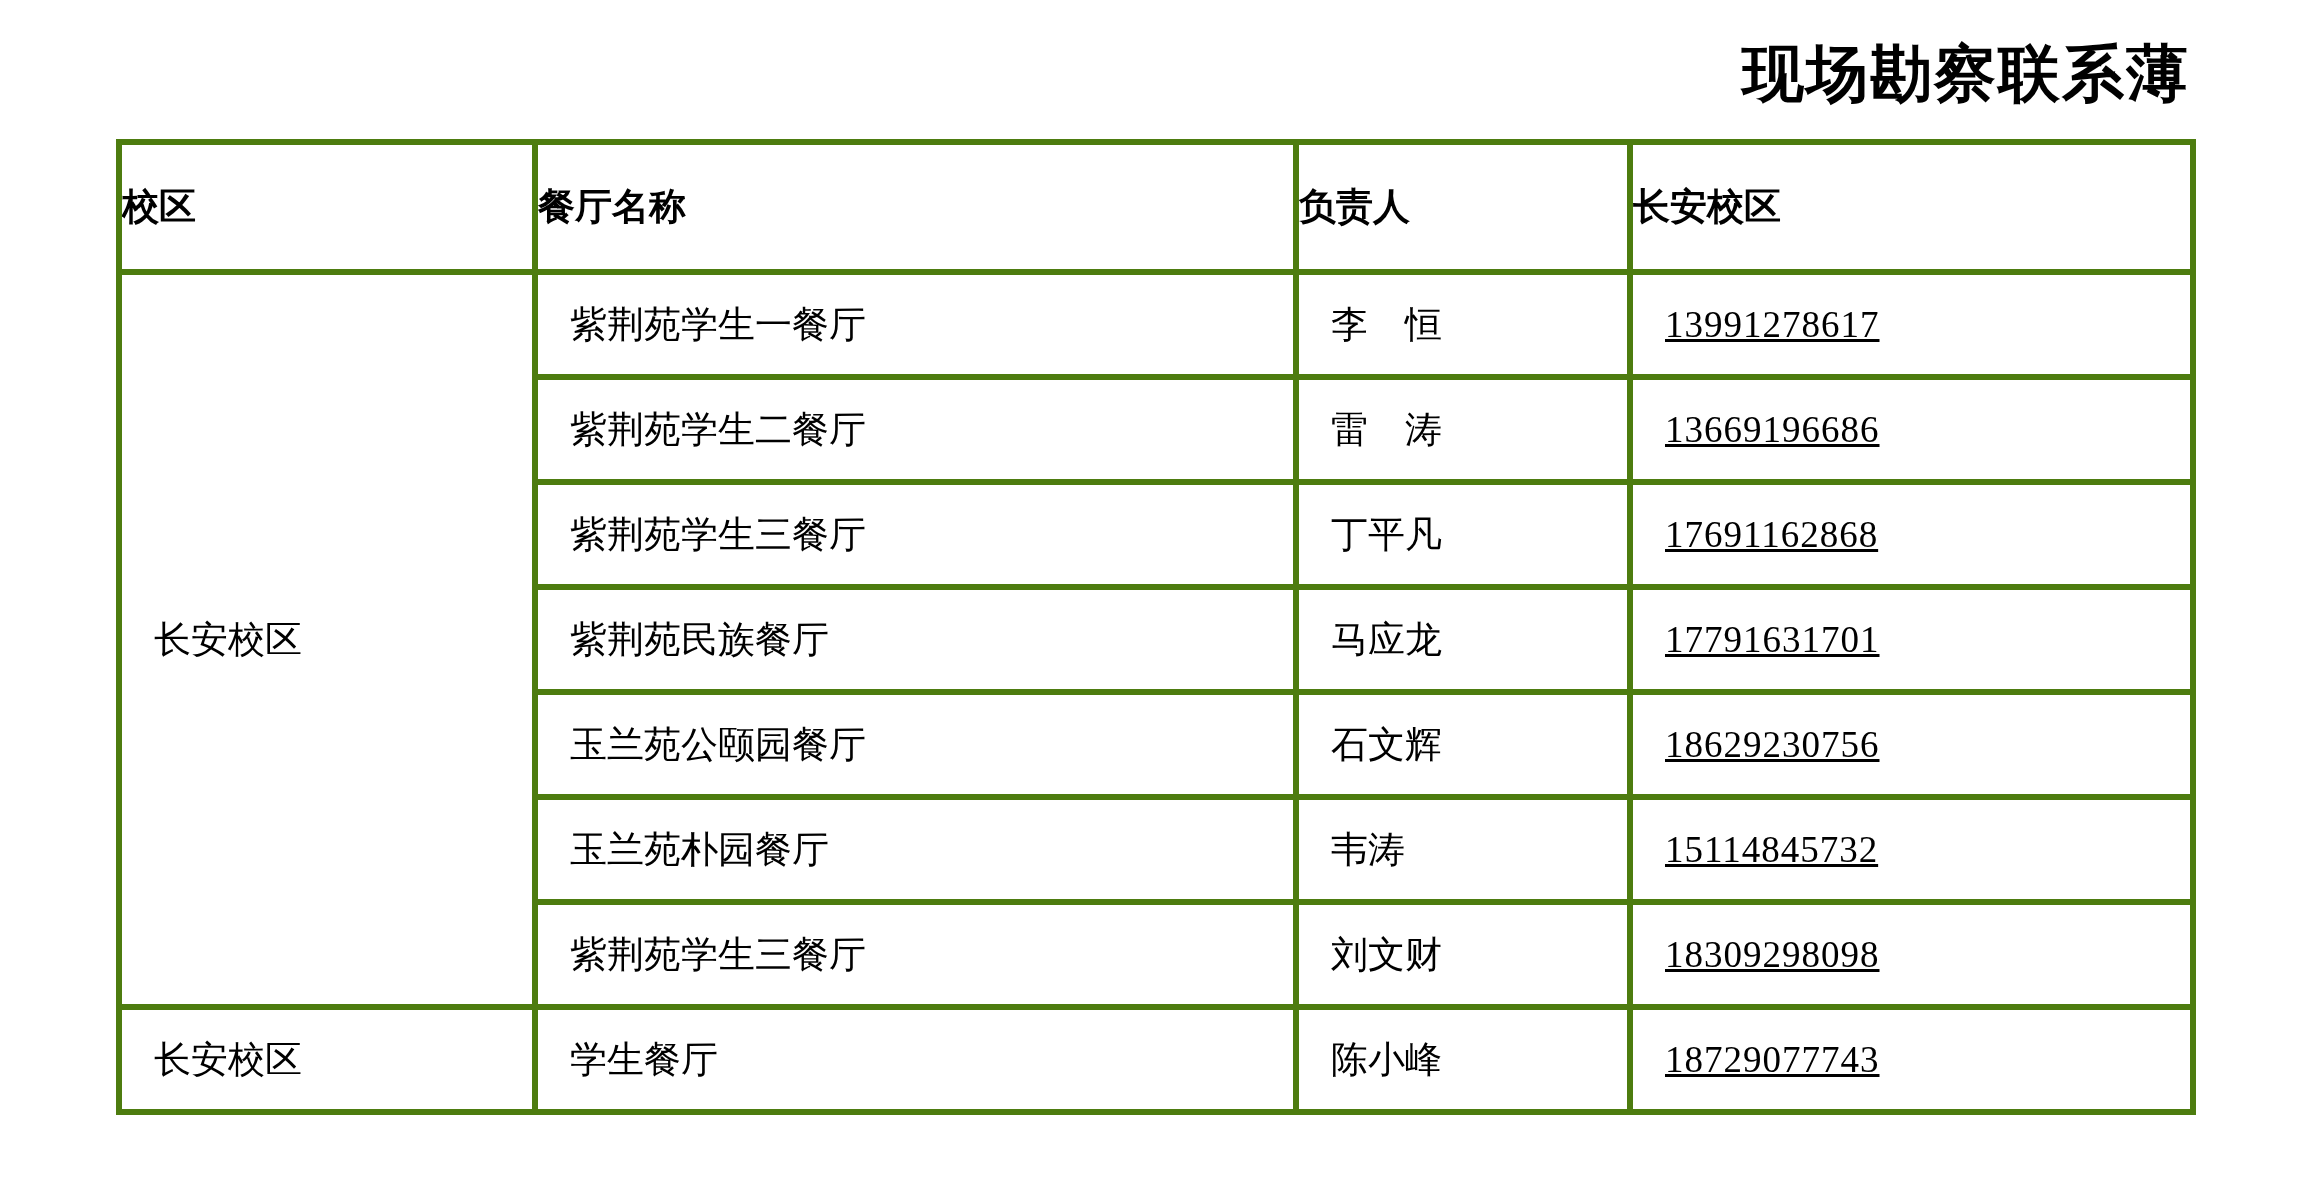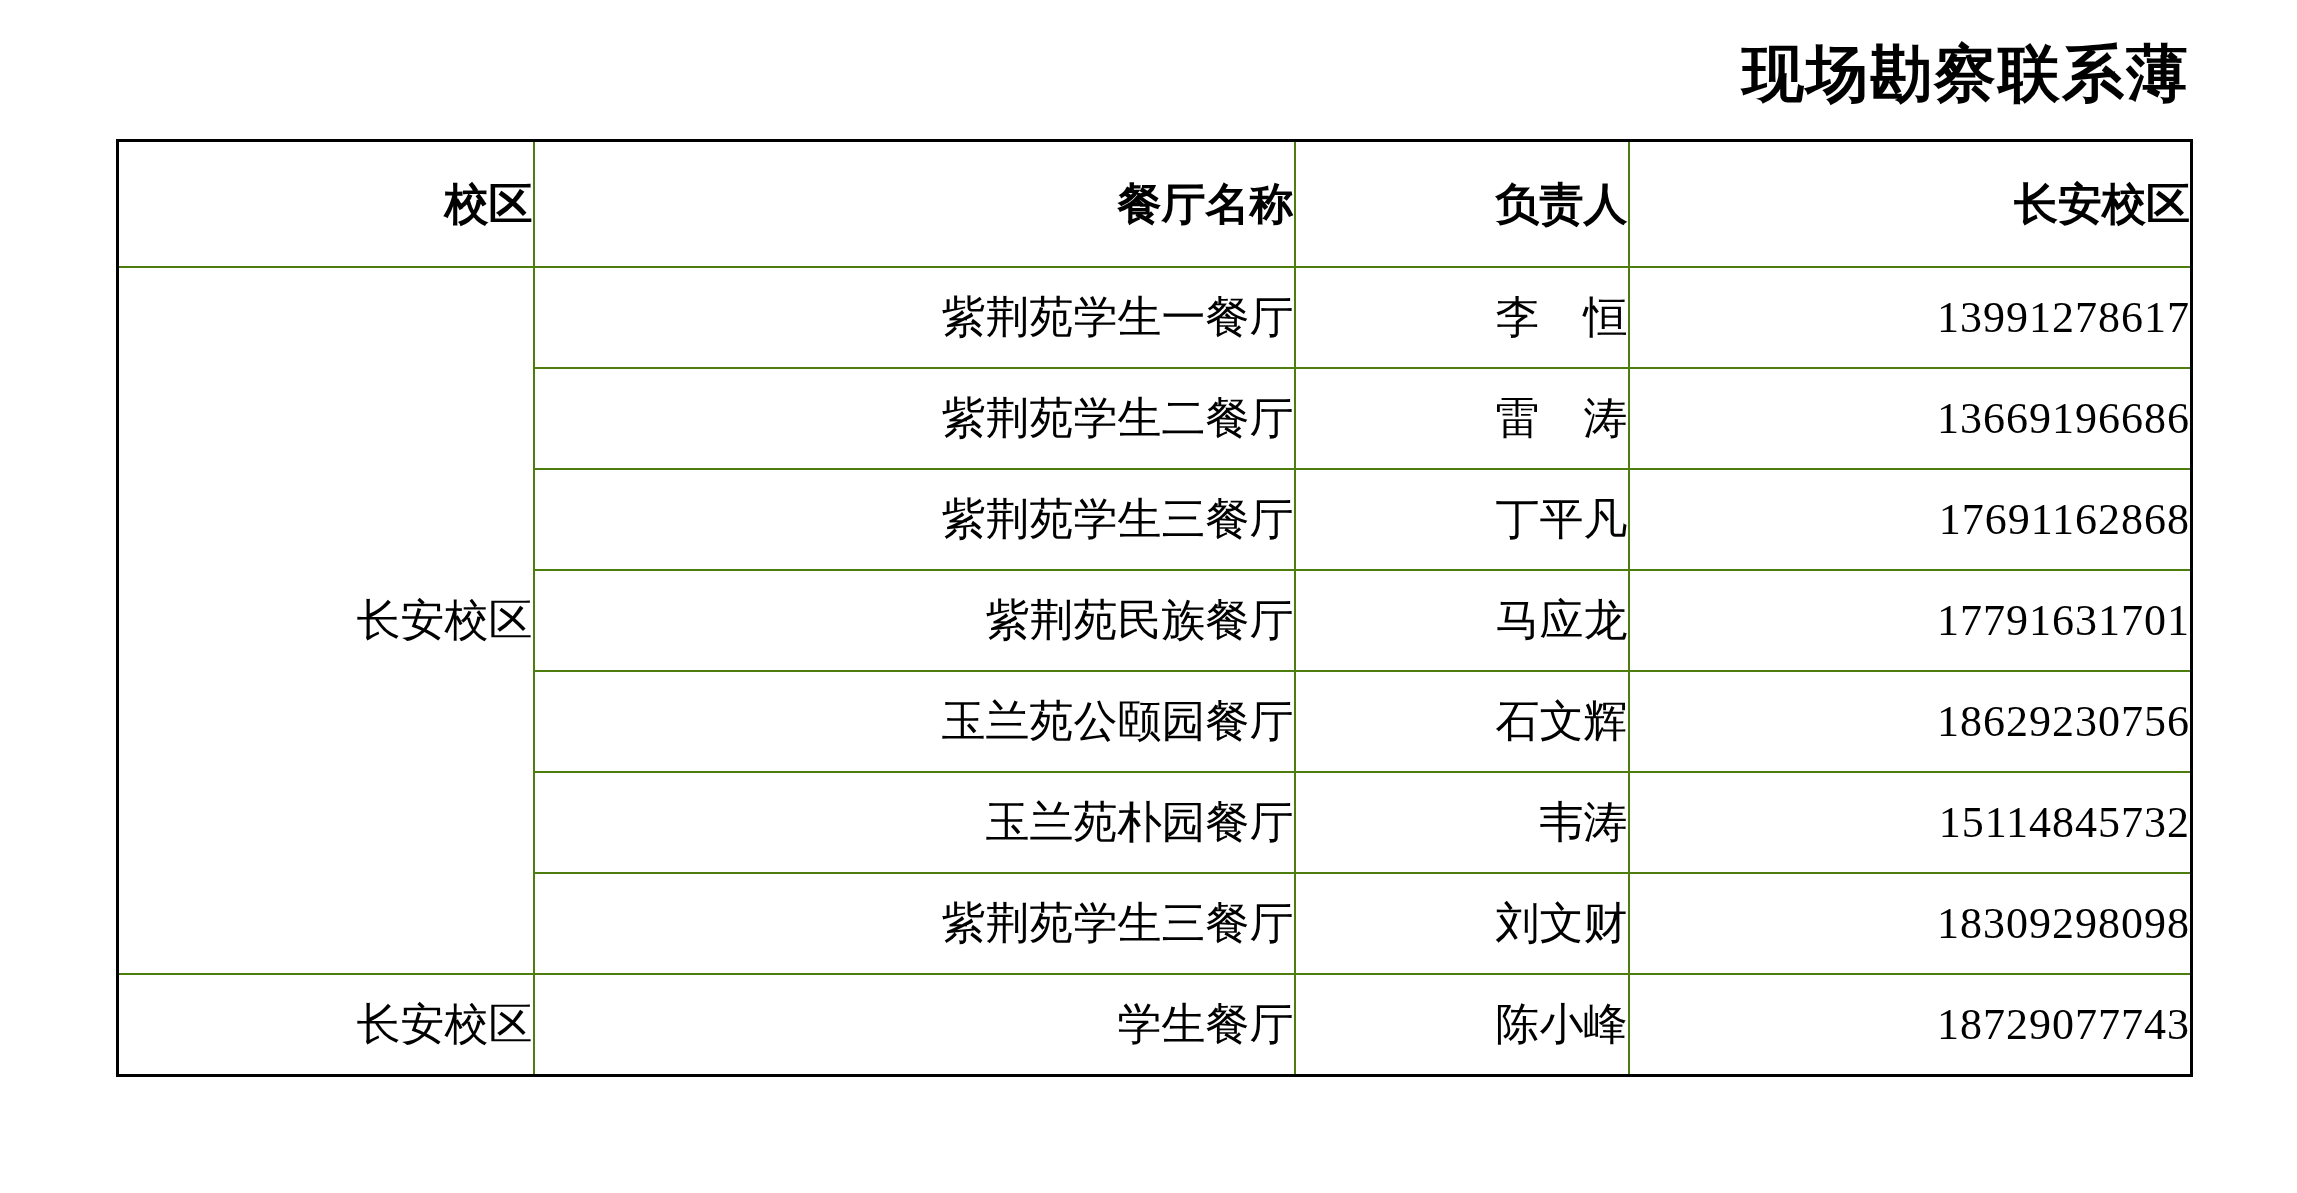--- a/index.html
+++ b/index.html
@@ -31,43 +31,44 @@
     position: absolute;
     top: 139px;
     left: 116px;
     width: 2074px;
     border-collapse: collapse;
     table-layout: fixed;
     border: 3px solid #000000;
   }
   table.contact-table th,
   table.contact-table td {
-    border: 2px solid #4d7c0f;
-    font-size: 44px;
-    text-align: right;
+    border: 6px solid #4d7c0f;
+    font-size: 37px;
+    text-align: left;
     vertical-align: middle;
     padding: 0;
     overflow: hidden;
   }
   table.contact-table th {
     height: 124px;
     font-weight: bold;
   }
   table.contact-table td {
     height: 99px;
     font-weight: normal;
     padding-left: 32px;
   }
   td.cell-restaurant {
     text-align: left;
     padding-left: 26px;
   }
   td.cell-phone {
     font-size: 56px;
     letter-spacing: 1px;
+    text-decoration: underline;
   }
 </style>
 </head>
 <body>
 
 <div class="page">
 
   <div class="doc-title">现场勘察联系薄</div>
 
   <table class="contact-table">

